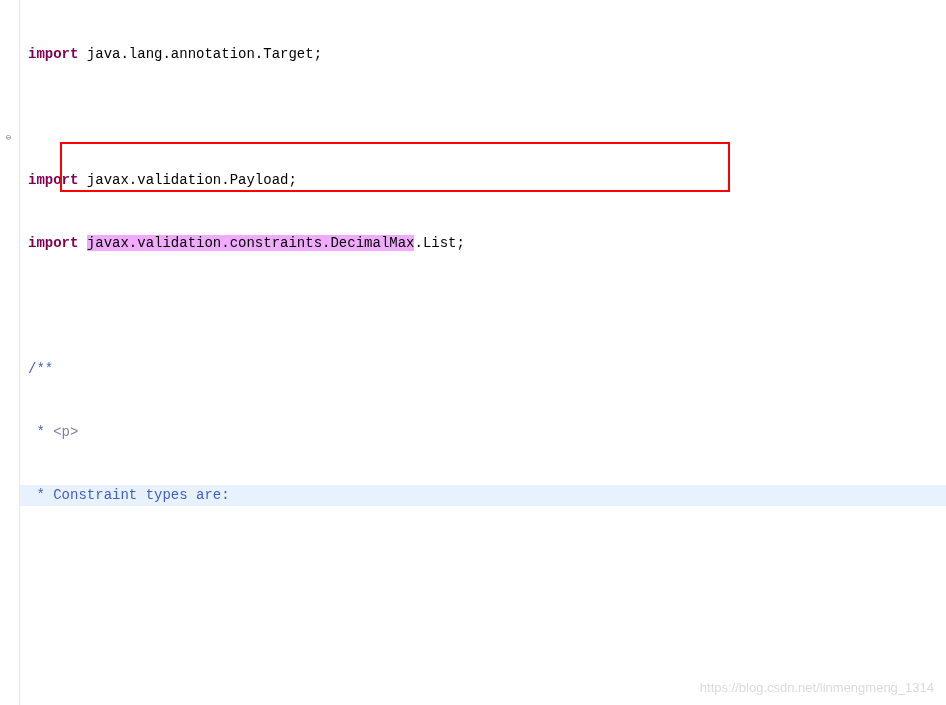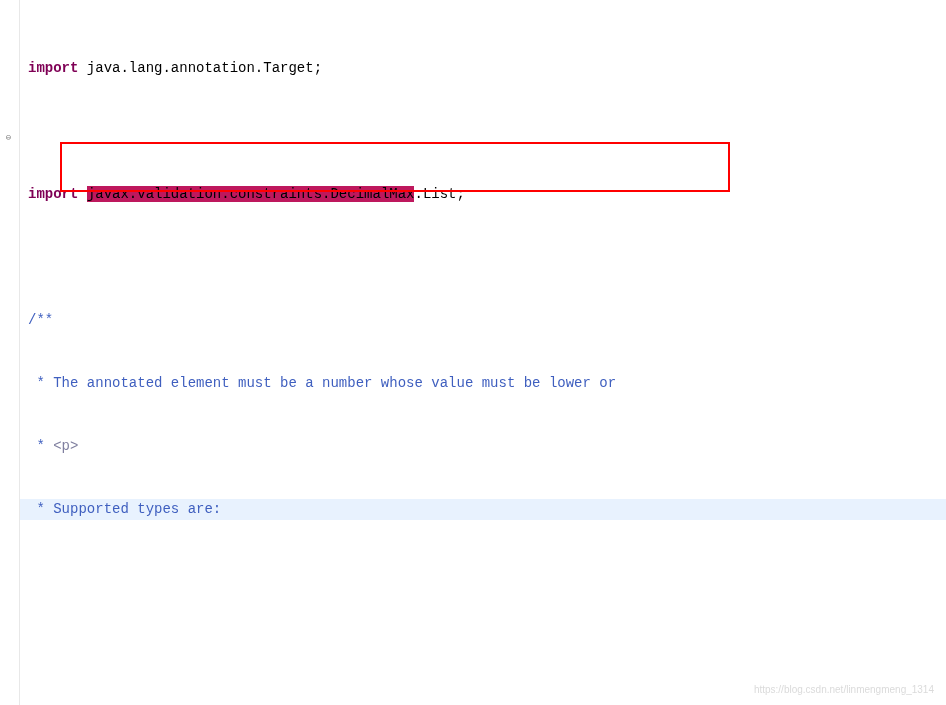--- a/index.html
+++ b/index.html
@@ -27,39 +27,39 @@
       text-align: right;
       padding: 2px 4px 2px 2px;
       font-size: 14px;
       line-height: 21px;
       user-select: none;
       min-width: 18px;
       border-right: 1px solid #e8e8e8;
     }
     .code-area {
       flex: 1;
-      padding: 16px 0;
+      padding: 2px 0;
       line-height: 21px;
       white-space: pre;
       font-size: 14px;
       position: relative;
     }
     .line {
       padding: 0 8px;
       height: 21px;
       position: relative;
     }
     .line.highlighted {
       background: #e8f2fe;
     }
     .kw { color: #7f0055; font-weight: bold; }
     .pkg { color: #000000; }
     .comment { color: #3f5fbf; }
     .comment-html { color: #7f7f9f; }
-    .type-highlight { background: #be185d; }
+    .type-highlight { background: #f0abfc; }
     .gutter-line {
       display: flex;
       justify-content: flex-end;
       align-items: center;
       height: 21px;
       gap: 2px;
       padding-right: 2px;
     }
     .fold-icon {
       width: 9px;
@@ -73,21 +73,21 @@
     .red-box {
       position: absolute;
       border: 2px solid #ff0000;
       pointer-events: none;
     }
     .watermark {
       position: absolute;
       bottom: 10px;
       right: 12px;
       color: rgba(150,150,150,0.35);
-      font-size: 10px;
+      font-size: 13px;
       font-family: Arial, sans-serif;
     }
   </style>
 </head>
 <body>
 
 <div class="editor">
   <div class="gutter">
     <div class="gutter-line">
         <span></span>
@@ -183,26 +183,26 @@
     <div class="gutter-line">
         <span></span>
       </div>
     <div class="gutter-line">
         <span></span>
       </div>
   </div>
   <div class="code-area">
     <div class="line"><span class="kw">import</span><span class="pkg"> java.lang.annotation.Target;</span></div>
     <div class="line"><span></span></div>
+    <div class="line"><span class="kw">import</span><span class="pkg"> javax.validation.Payload;</span></div>
     <div class="line"><span class="kw">import</span><span> </span><span class="type-highlight">javax.validation.constraints.DecimalMax</span><span class="pkg">.List;</span></div>
     <div class="line"><span></span></div>
     <div class="line"><span class="comment">/**</span></div>
-    <div class="line"><span class="comment"> * </span><span class="comment">The annotated element must be a number whose value must be lower or</span></div>
     <div class="line"><span class="comment"> * </span><span class="comment-html">&lt;p&gt;</span></div>
-    <div class="line highlighted"><span class="comment"> * </span><span class="comment">Supported types are:</span></div>
+    <div class="line highlighted"><span class="comment"> * </span><span class="comment">Constraint types are:</span></div>
     
     
     
     
     
     
     
     
     
     

